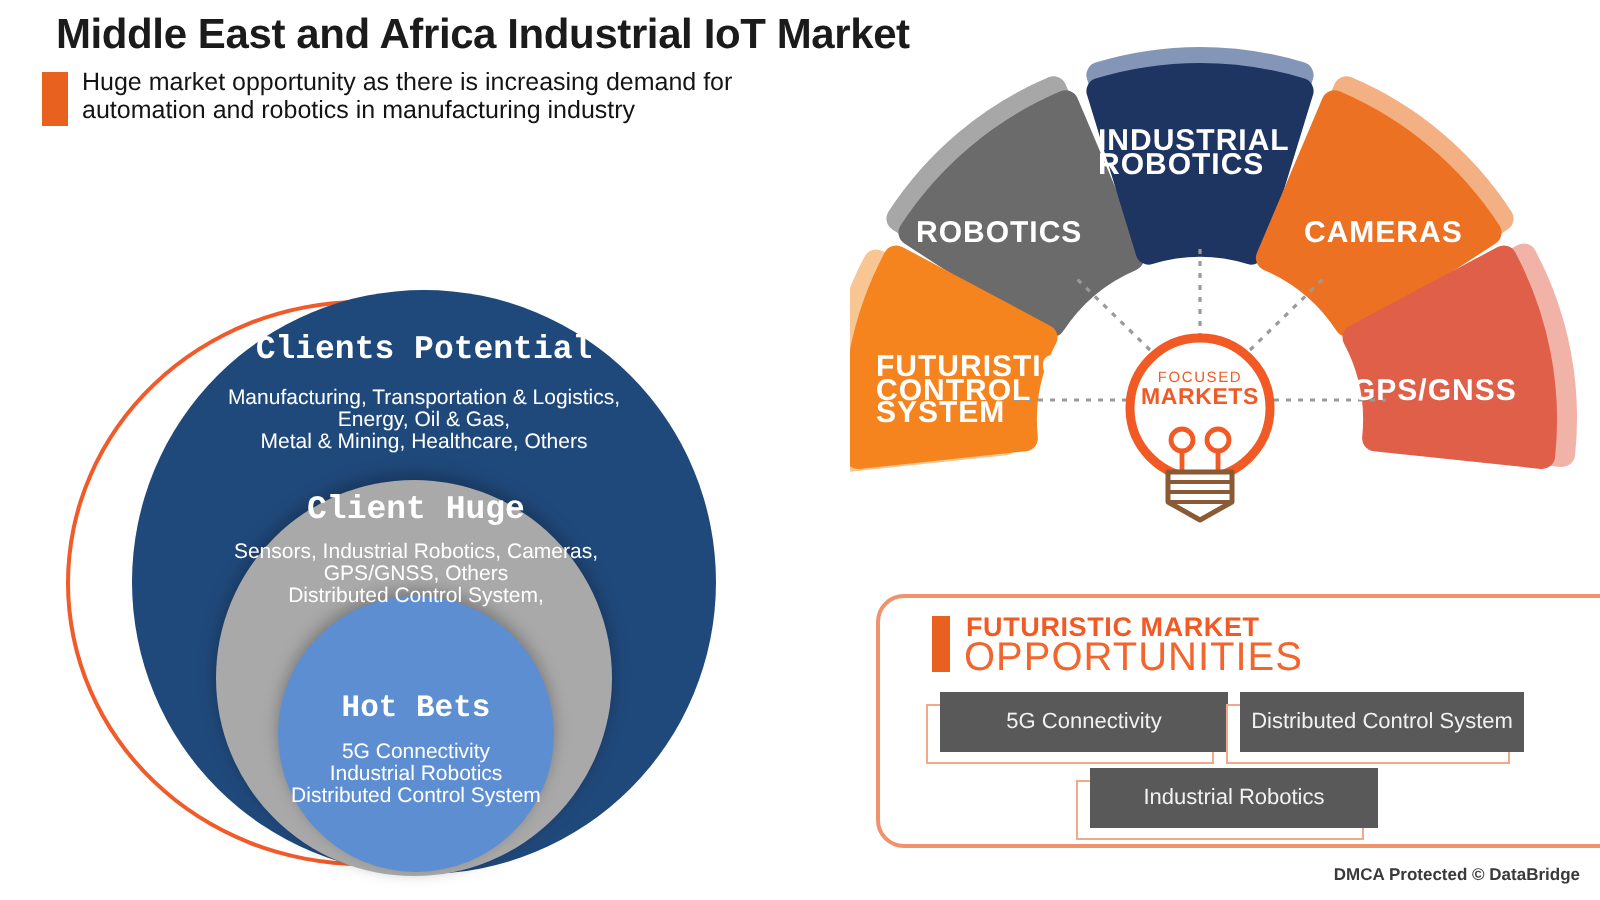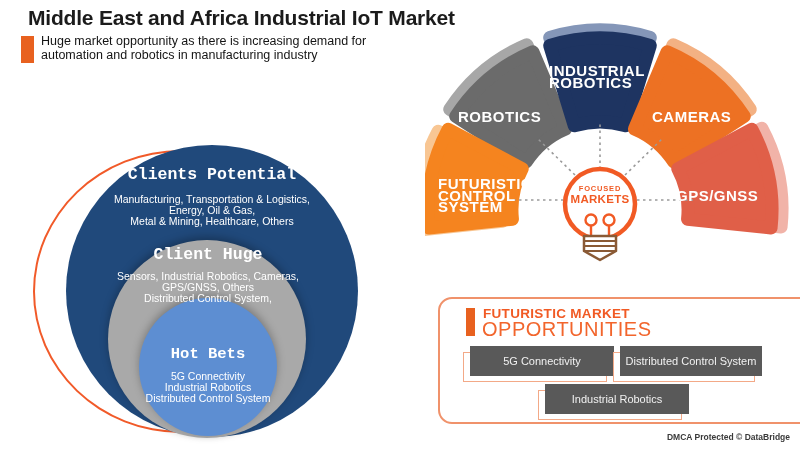--- a/index.html
+++ b/index.html
@@ -31,21 +31,21 @@
   
   .fan-svg { position:absolute; left:425px; top:20px; z-index:1; }
   .petal-label { position:absolute; z-index:2; color:#ffffff; font-weight:700; font-size:15px; letter-spacing:0.5px; text-align:left; line-height:12px; }
   .petal-label span { display:block; }
   .lbl-sensors { left:458px; top:111px; width:95px; }
   .lbl-ir      { left:549px; top:65px;  width:106px; }
   .lbl-cameras { left:652px; top:111px; width:96px; }
   .lbl-dcs     { left:438px; top:178px; width:98px; line-height:11.5px; }
   .lbl-gps     { left:676px; top:190px; width:95px; }
   .hub-label { position:absolute; left:560px; top:184px; width:80px; z-index:2; text-align:center; color:#f15a24; }
-  .hub-label .l1 { display:block; font-size:7.5px; font-weight:700; letter-spacing:0.8px; }
+  .hub-label .l1 { display:block; font-size:7.5px; font-weight:400; letter-spacing:0.8px; }
   .hub-label .l2 { display:block; font-size:11.5px; font-weight:700; letter-spacing:0.3px; }
 
   
   .opp-panel { position:absolute; left:438px; top:297px; width:396px; height:127px; border:2px solid #f0926b; border-radius:14px; background:#ffffff; z-index:1; }
   .opp-bar { position:absolute; left:26px; top:9px; width:9px; height:28px; background:#e8611f; }
   .opp-h1 { position:absolute; left:43px; top:7px; font-size:13.5px; font-weight:800; color:#f15a24; letter-spacing:0.3px; }
   .opp-h2 { position:absolute; left:42px; top:19px; font-size:20px; font-weight:400; color:#f2652c; letter-spacing:0.5px;text-align:center; }
   .opp-btn { position:absolute; width:144px; height:30px; }
   .opp-btn .ghost { position:absolute; left:-7px; top:6px; width:100%; height:100%; background:#ffffff; border:1.5px solid #f3a987; }
   .opp-btn .face { position:absolute; left:0; top:0; width:100%; height:100%; background:#595959; color:#f1f1f1; font-size:11px; text-align:center; line-height:30px; }

